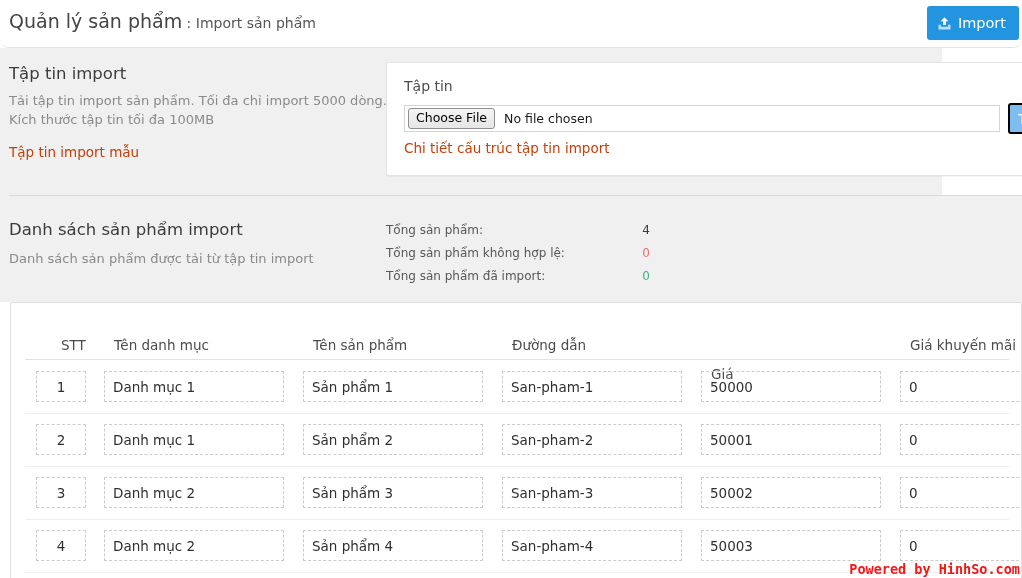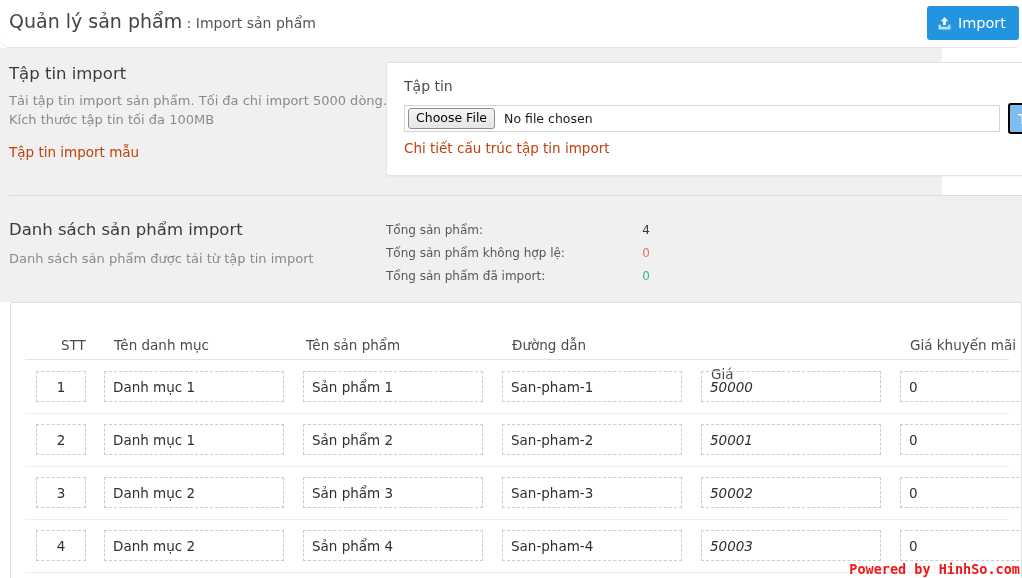--- a/index.html
+++ b/index.html
@@ -243,26 +243,26 @@
   .cell-input.stt {
     text-align: center;
     padding: 0;
   }
 
   
   .c-stt   { left: 25px;  width: 50px; }
   .c-cat   { left: 93px;  width: 180px; }
   .c-name  { left: 292px; width: 180px; }
   .c-path  { left: 491px; width: 180px; }
-  .c-price { left: 690px; width: 180px; font-style: italic; }
+  .c-price { left: 690px; width: 180px; }
   .c-promo { left: 889px; width: 180px; }
 
   .h-stt   { left: 38px; margin-left: 12px; }
   .h-cat   { left: 103px; }
-  .h-name  { left: 295px; }
+  .h-name  { left: 302px; }
   .h-path  { left: 501px; }
   .h-price { left: 700px; margin-top: 29px; }
   .h-promo { left: 899px; }
 
   
   #watermark {
     position: absolute;
     right: 2px; bottom: 1px;
     font-family: "DejaVu Sans Mono", "Liberation Mono", monospace;
     font-size: 13.5px;

